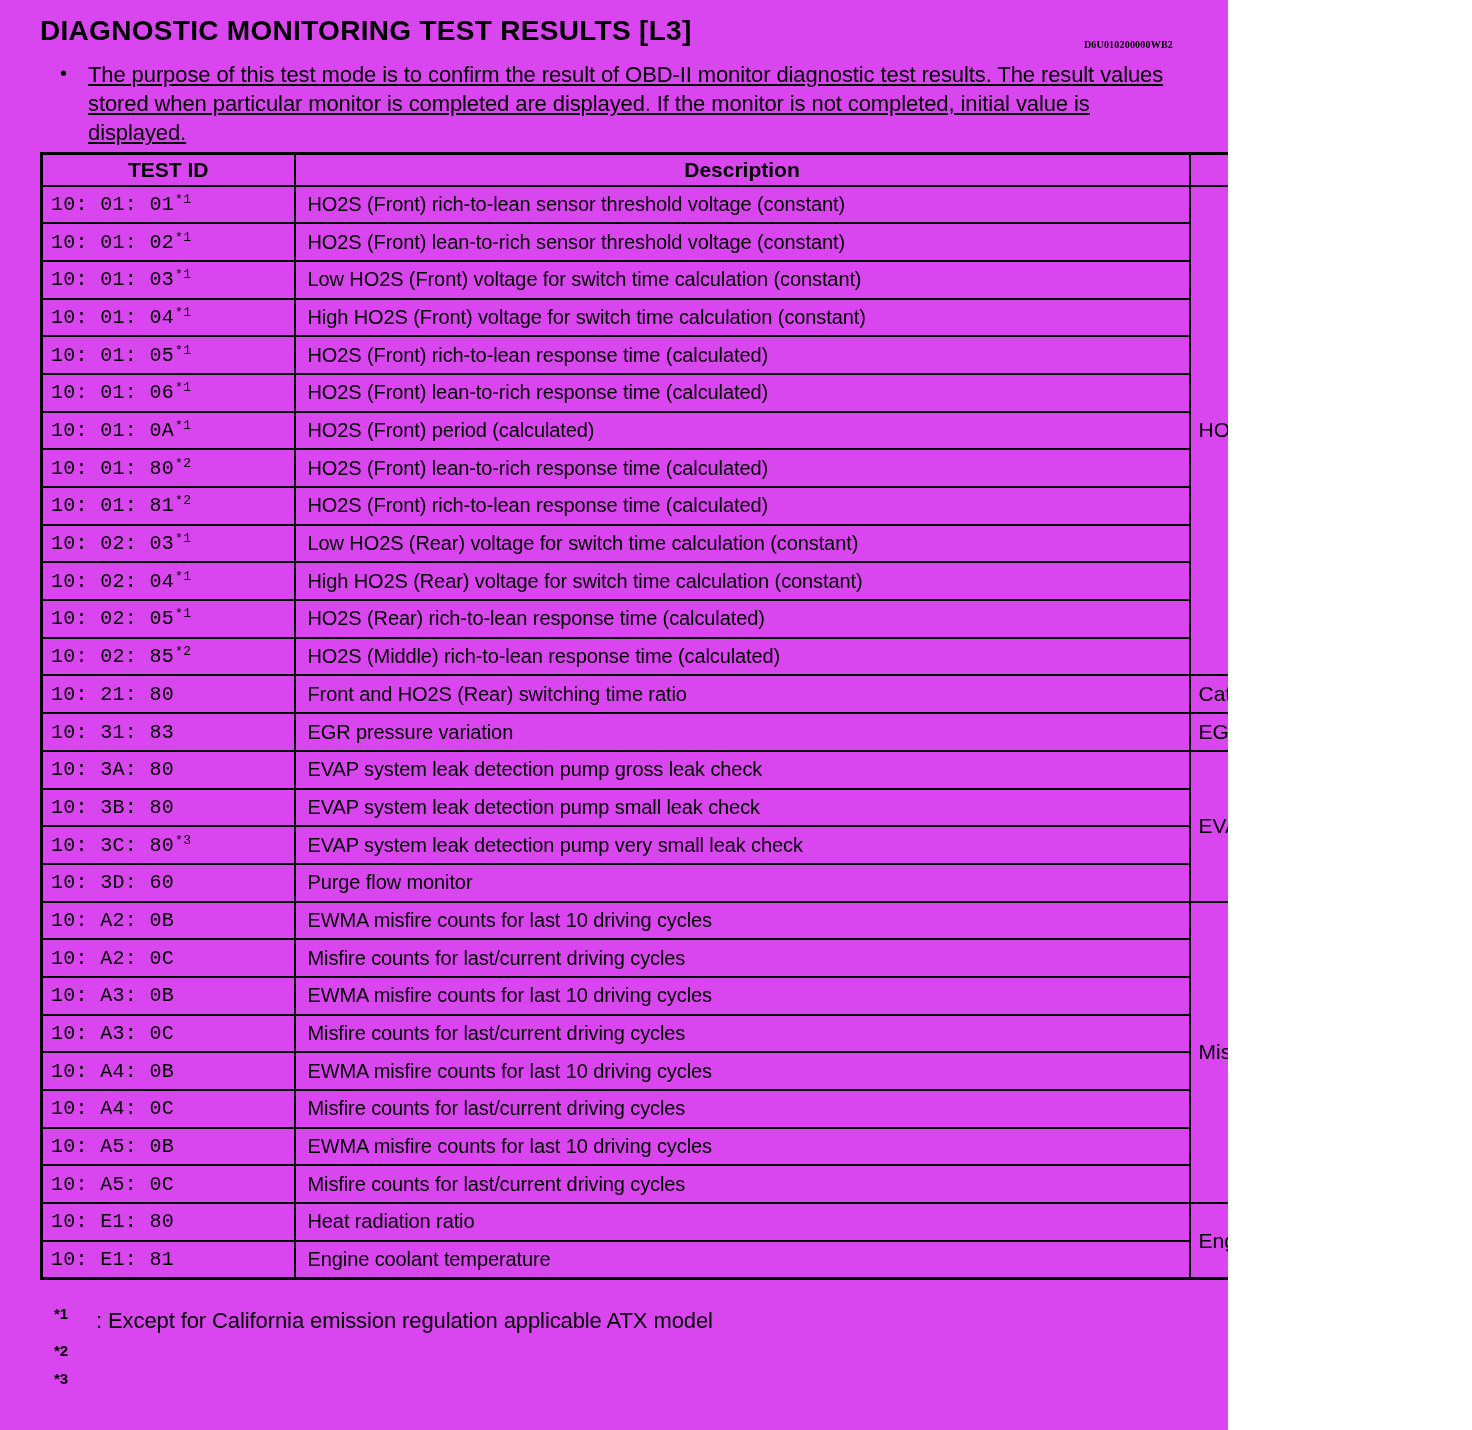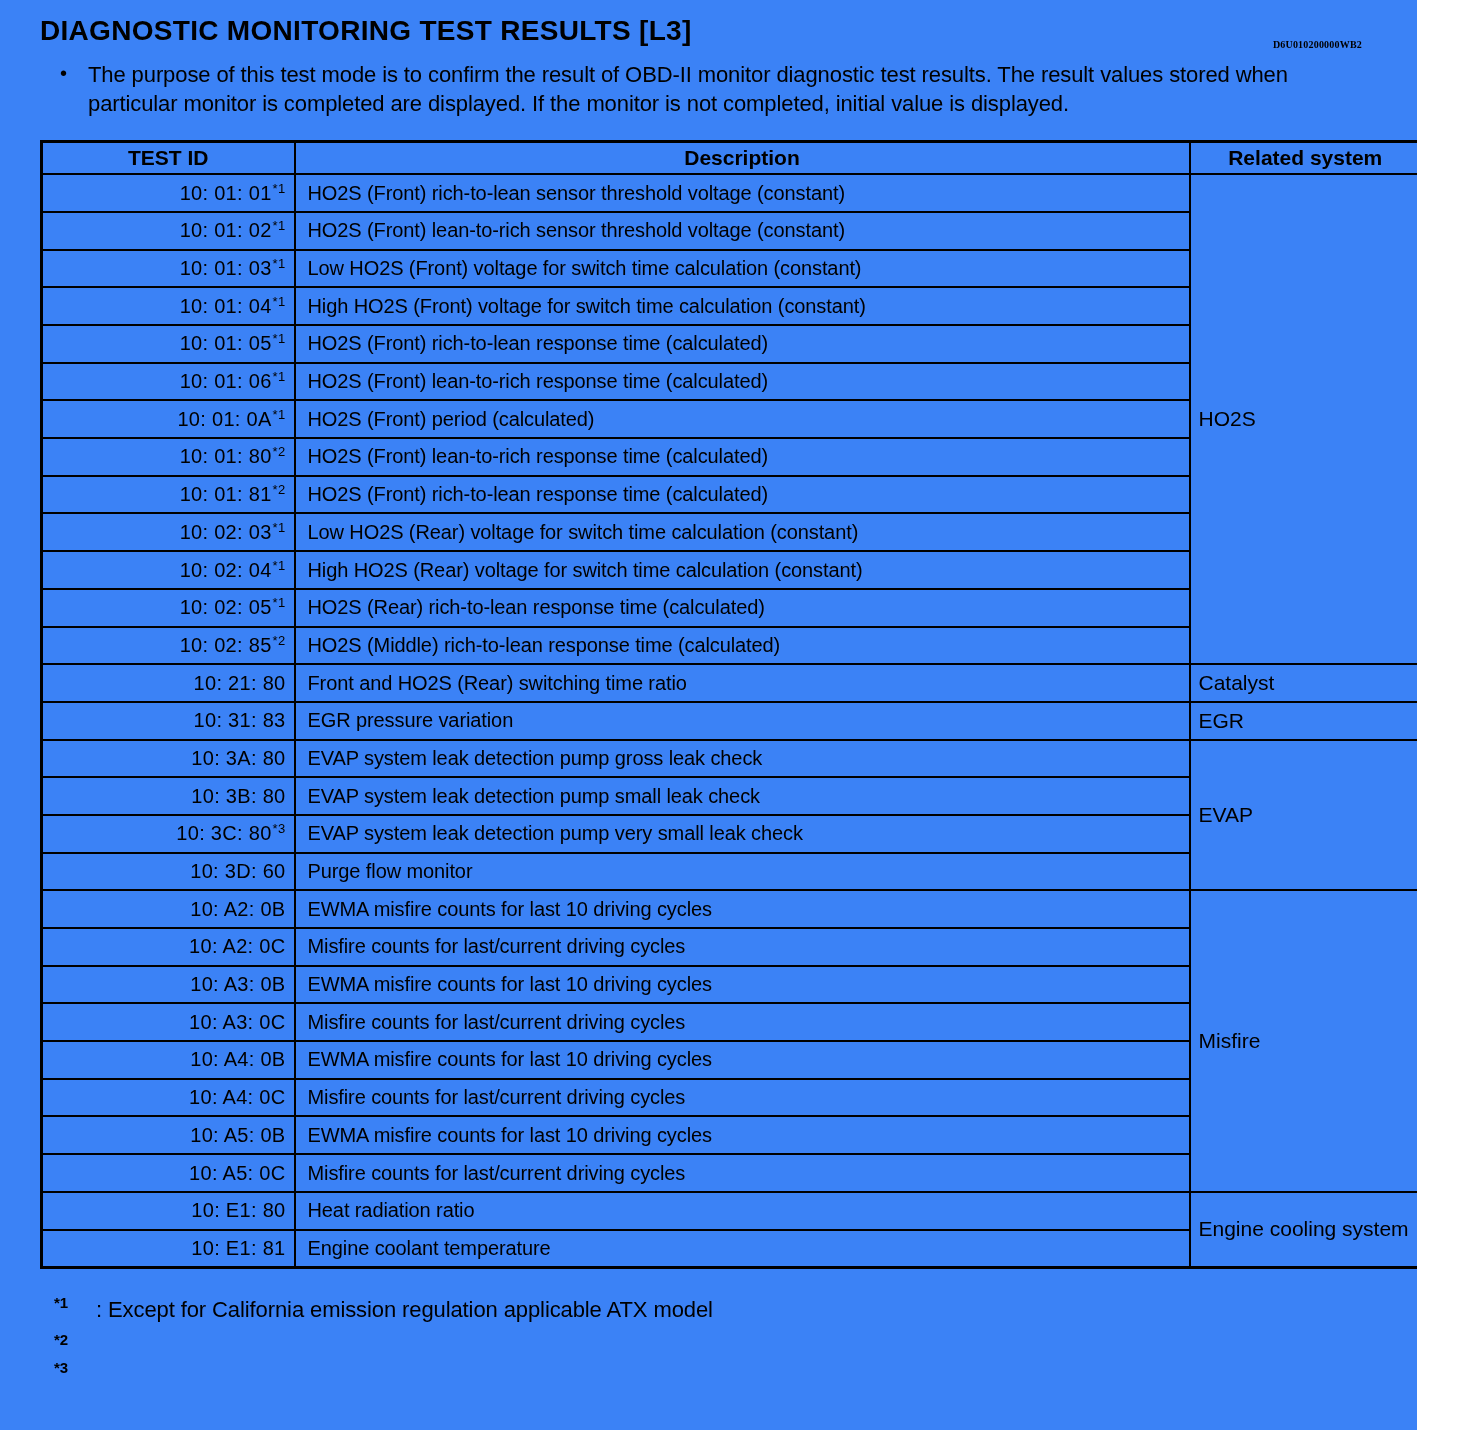--- a/index.html
+++ b/index.html
@@ -5,23 +5,23 @@
   html, body {
     margin: 0;
     padding: 0;
     background: #ffffff;
     color: #000000;
     font-family: "Liberation Sans", sans-serif;
     -webkit-font-smoothing: antialiased;
   }
   .page {
     position: relative;
-    width: 1417px;
+    width: 1228px;
     height: 1430px;
-    background: #3b82f6;
+    background: #d946ef;
     box-sizing: border-box;
     padding: 16px 50px 0 40px;
     overflow: hidden;
   }
   .page-title {
     font-size: 28px;
     font-weight: 700;
     letter-spacing: 0.3px;
     margin: 0;
     line-height: 1.1;
@@ -45,26 +45,27 @@
     flex: 0 0 28px;
     font-size: 20px;
     line-height: 1.35;
   }
   .intro-text {
     margin: 0;
     width: 1335px;
     font-size: 22px;
     line-height: 1.33;
     letter-spacing: -0.1px;
+    text-decoration: underline;
   }
   table.results {
     border-collapse: collapse;
     table-layout: fixed;
     width: 1380px;
-    margin-top: 22px;
+    margin-top: 4px;
     border: 3px solid #000;
   }
   table.results th,
   table.results td {
     border: 2px solid #000;
     overflow: hidden;
     white-space: nowrap;
   }
   table.results th {
     height: 30px;
@@ -75,22 +76,23 @@
   }
   table.results td {
     height: 35.7px;
     font-size: 20px;
     padding: 0 8px;
   }
   .col-testid  { width: 253px; }
   .col-desc    { width: 895px; }
   .col-related { width: 232px; }
   .cell-testid {
-    text-align: right;
+    text-align: left;
     letter-spacing: 0.3px;
+    font-family: Liberation Mono, monospace;
   }
   .cell-testid sup {
     font-size: 13px;
     line-height: 0;
     vertical-align: 7px;
     margin-left: 1px;
   }
   .cell-desc {
     text-align: left;
     padding-left: 12px !important;

